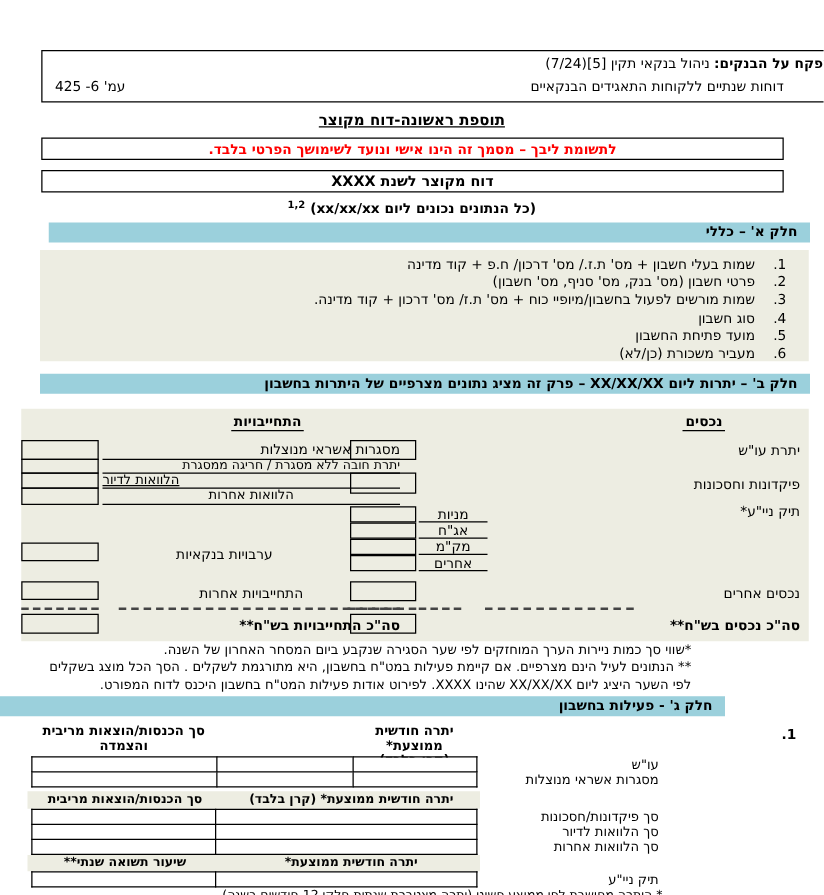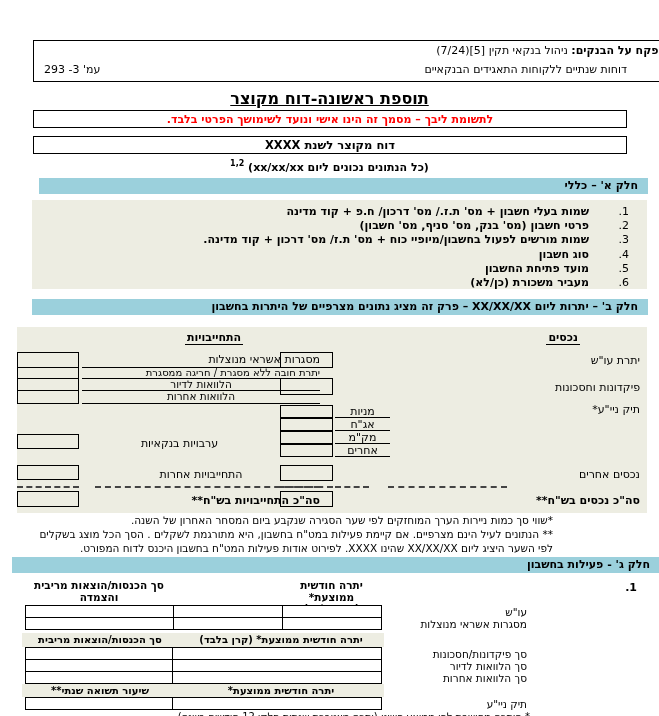--- a/index.html
+++ b/index.html
@@ -4,39 +4,39 @@
 <style>
   html,body{margin:0;padding:0;background:#fff;}
   .page{position:relative;width:659px;height:716px;background:#fff;overflow:hidden;
         font-family:"DejaVu Sans",sans-serif;direction:rtl;color:#000;}
   .b{font-weight:bold;}
   
   .hdr-box{position:absolute;left:33px;top:40px;width:650px;height:42px;border:1px solid #000;font-size:11px;box-sizing:border-box;}
   .hdr-line1{position:absolute;top:3px;right:8px;white-space:nowrap;}
   .hdr-line2{position:absolute;top:22px;right:55px;white-space:nowrap;}
   .hdr-page{position:absolute;top:22px;left:10px;white-space:nowrap;}
-  .doc-title{position:absolute;top:89px;left:0;width:659px;text-align:center;font-weight:bold;font-size:16px;text-decoration:underline;}
+  .doc-title{position:absolute;top:89px;left:0;width:659px;text-align:center;font-weight:bold;font-size:12px;text-decoration:underline;}
   .notice-box{position:absolute;left:33px;top:110px;width:594px;height:18px;border:1px solid #000;box-sizing:border-box;
               text-align:center;color:#ff0000;font-weight:bold;font-size:11px;line-height:17px;}
   .report-box{position:absolute;left:33px;top:136px;width:594px;height:18px;border:1px solid #000;box-sizing:border-box;
               text-align:center;font-weight:bold;font-size:11.5px;line-height:17px;}
   .subtitle{position:absolute;top:159px;left:0;width:659px;text-align:center;font-weight:bold;font-size:11px;}
   .subtitle sup{font-size:8px;}
   
   .bar{position:absolute;height:16px;background:#9BD0DC;font-weight:bold;font-size:11px;line-height:16px;
        padding-right:10px;box-sizing:border-box;white-space:nowrap;}
   .bar-a{left:39px;top:178px;width:609px;}
   .bar-b{left:32px;top:299px;width:616px;}
-  .bar-c{left:0;top:557px;width:648px;margin-left:12px;}
+  .bar-c{left:0;top:557px;width:580px;}
   
   .box-a{position:absolute;left:32px;top:200px;width:615px;height:89px;background:#EDEDE2;font-size:11px;
          padding-top:5px;box-sizing:border-box;}
   .box-a .li{display:flex;padding-right:18px;line-height:14.2px;}
   .box-a .num{width:18px;flex:none;}
-  .box-a .txt{margin-right:22px;white-space:nowrap;font-weight:bold;}
+  .box-a .txt{margin-right:7px;white-space:nowrap;}
   
   .box-b{position:absolute;left:17px;top:327px;width:630px;height:186px;background:#EDEDE2;font-size:11px;}
   .abs{position:absolute;white-space:nowrap;}
   .colhdr{font-weight:bold;border-bottom:1px solid #000;padding:0 2px;}
   .fb{position:absolute;border:1px solid #000;box-sizing:border-box;}
   .li-lbl{position:absolute;left:65px;width:238px;border-bottom:1px solid #000;box-sizing:border-box;white-space:nowrap;}
   .sub-lbl{position:absolute;left:318px;width:55px;text-align:center;border-bottom:1px solid #000;
            box-sizing:border-box;font-size:11px;white-space:nowrap;}
   .dash{position:absolute;height:0;border-bottom:2px dashed #444;}
   
@@ -56,21 +56,21 @@
   .c-fn{position:absolute;right:117px;top:134px;font-size:10px;white-space:nowrap;}
 </style>
 </head>
 <body>
 
 <div class="page">
 
   <div class="hdr-box">
     <div class="hdr-line1"><span class="b">המפקח על הבנקים:</span><span> ניהול בנקאי תקין [5](7/24)</span></div>
     <div class="hdr-line2">דוחות שנתיים ללקוחות התאגידים הבנקאיים</div>
-    <div class="hdr-page">עמ' 3- 293</div>
+    <div class="hdr-page">עמ' 6- 425</div>
   </div>
 
   <div class="doc-title">תוספת ראשונה-דוח מקוצר</div>
 
   <div class="notice-box">לתשומת ליבך – מסמך זה הינו אישי ונועד לשימושך הפרטי בלבד.</div>
 
   <div class="report-box">דוח מקוצר לשנת XXXX</div>
 
   <div class="subtitle"><span>(כל הנתונים נכונים ליום xx/xx/xx)</span> <sup>1,2</sup></div>
 
@@ -125,21 +125,21 @@
     <div class="dash" style="top:159px;left:318px;width:34px;"></div>
     <div class="dash" style="top:159px;left:261px;width:55px;"></div>
     <div class="abs b" style="top:167px;right:7px;">סה"כ נכסים בש"ח**</div>
     <div class="fb" style="left:263px;top:164px;width:53px;height:16px;"></div>
 
     <div class="abs colhdr" style="top:4px;left:168px;">התחייבויות</div>
     <div class="li-lbl" style="top:25px;height:16px;line-height:15px;text-align:right;">מסגרות אשראי מנוצלות</div>
     <div class="fb" style="left:0;top:25px;width:62px;height:16px;"></div>
     <div class="li-lbl" style="top:40px;height:12px;line-height:11px;font-size:10px;text-align:right;">יתרת חובה ללא מסגרת / חריגה ממסגרת</div>
     <div class="fb" style="left:0;top:40px;width:62px;height:12px;"></div>
-    <div class="li-lbl" style="top:51px;height:13px;line-height:12px;font-size:10.5px;text-align:center;">הלוואות לדיור</div>
+    <div class="li-lbl" style="top:51px;height:13px;line-height:12px;font-size:10.5px;text-align:left;text-decoration:underline;">הלוואות לדיור</div>
     <div class="fb" style="left:0;top:51px;width:62px;height:13px;"></div>
     <div class="li-lbl" style="top:63px;height:14px;line-height:13px;font-size:10.5px;text-align:center;">הלוואות אחרות</div>
     <div class="fb" style="left:0;top:63px;width:62px;height:14px;"></div>
     <div class="abs" style="top:110px;left:65px;width:195px;text-align:center;">ערבויות בנקאיות</div>
     <div class="fb" style="left:0;top:107px;width:62px;height:15px;"></div>
     <div class="abs" style="top:141px;left:65px;width:238px;text-align:center;">התחייבויות אחרות</div>
     <div class="fb" style="left:0;top:138px;width:62px;height:15px;"></div>
     <div class="dash" style="top:159px;left:78px;width:225px;"></div>
     <div class="dash" style="top:159px;left:0;width:62px;"></div>
     <div class="abs b" style="top:167px;left:65px;width:238px;text-align:right;">סה"כ התחייבויות בש"ח**</div>

